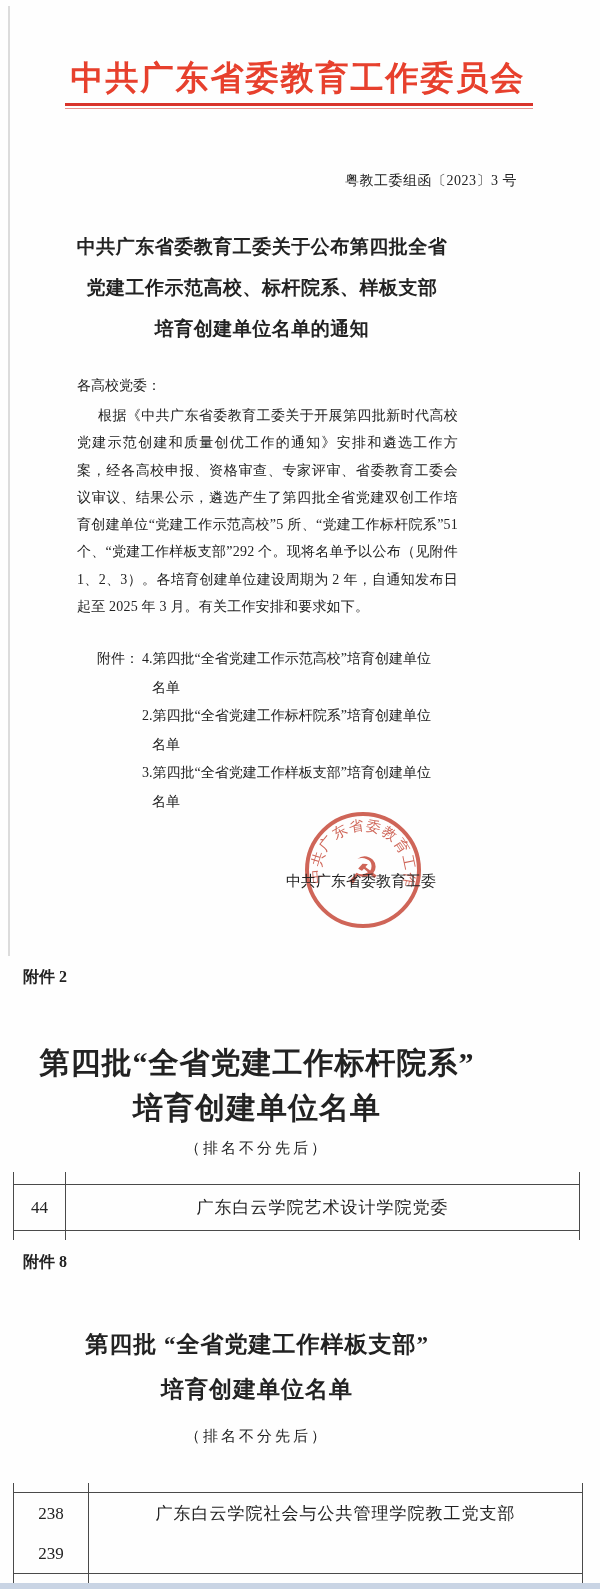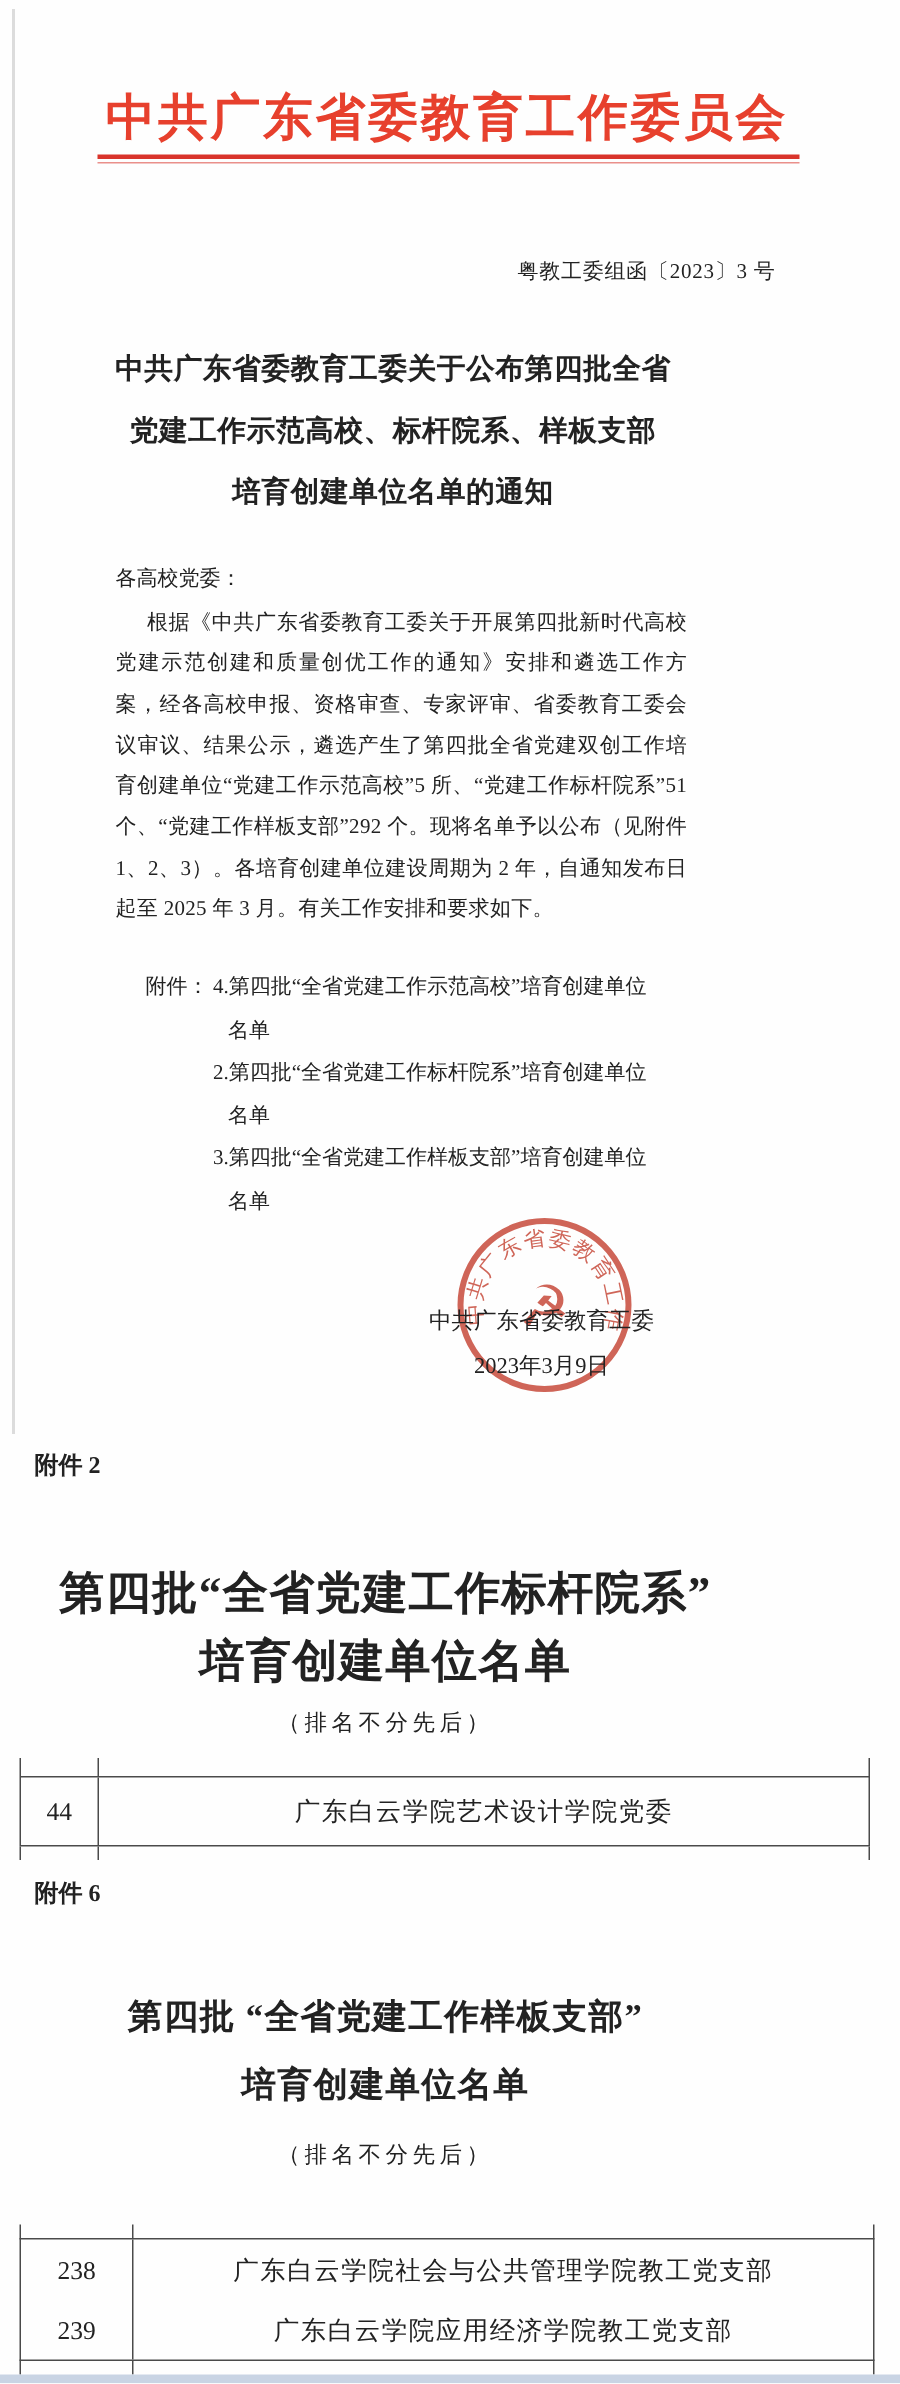--- a/index.html
+++ b/index.html
@@ -130,21 +130,20 @@
     <circle cx="65" cy="65" r="56" fill="none" stroke="#c23b2a" stroke-width="4"></circle>
     <path id="sealArc" d="M 25,80 A 42,42 0 1 1 105,80" fill="none"></path>
     <text font-size="14" fill="#c23b2a" letter-spacing="1">
       <textPath href="#sealArc" startOffset="2" textLength="205" lengthAdjust="spacingAndGlyphs">中共广东省委教育工作委员会</textPath>
     </text>
     <text x="65" y="79" font-size="38" text-anchor="middle" fill="#c23b2a">☭</text>
   </svg>
 
   <div class="sign-block">
     <div>中共广东省委教育工委</div>
-    <div>2023年3月9日</div>
   </div>
 
   <div class="att-sec-label lbl2">附件 2</div>
 
   <div class="sec-title t2">
     <div>第四批“全省党建工作标杆院系”</div>
     <div>培育创建单位名单</div>
   </div>
   <div class="sec-subtitle s2">（排名不分先后）</div>
 
@@ -156,40 +155,39 @@
     <div class="trow full-row row-h47">
       <div class="c1">44</div>
       <div class="c2">广东白云学院艺术设计学院党委</div>
     </div>
     <div class="trow sliver-bot">
       <div class="c1"></div>
         <div class="c2"></div>
     </div>
   </div>
 
-  <div class="att-sec-label lbl3">附件 6</div>
+  <div class="att-sec-label lbl3">附件 8</div>
 
   <div class="sec-title t3">
     <div>第四批 “全省党建工作样板支部”</div>
     <div>培育创建单位名单</div>
   </div>
   <div class="sec-subtitle s3">（排名不分先后）</div>
 
   <div class="doc-table tbl2">
     <div class="trow sliver-bot">
       <div class="c1"></div>
         <div class="c2"></div>
     </div>
     <div class="trow row-h42">
       <div class="c1">238</div>
       <div class="c2">广东白云学院社会与公共管理学院教工党支部</div>
     </div>
     <div class="trow row-h40b">
       <div class="c1">239</div>
-      <div class="c2">广东白云学院应用经济学院教工党支部</div>
     </div>
     <div class="trow sliver-bot">
       <div class="c1"></div>
         <div class="c2"></div>
     </div>
   </div>
 
   <div class="bottom-strip" style="background:#c9d4e4;"></div>
 
 </div>

